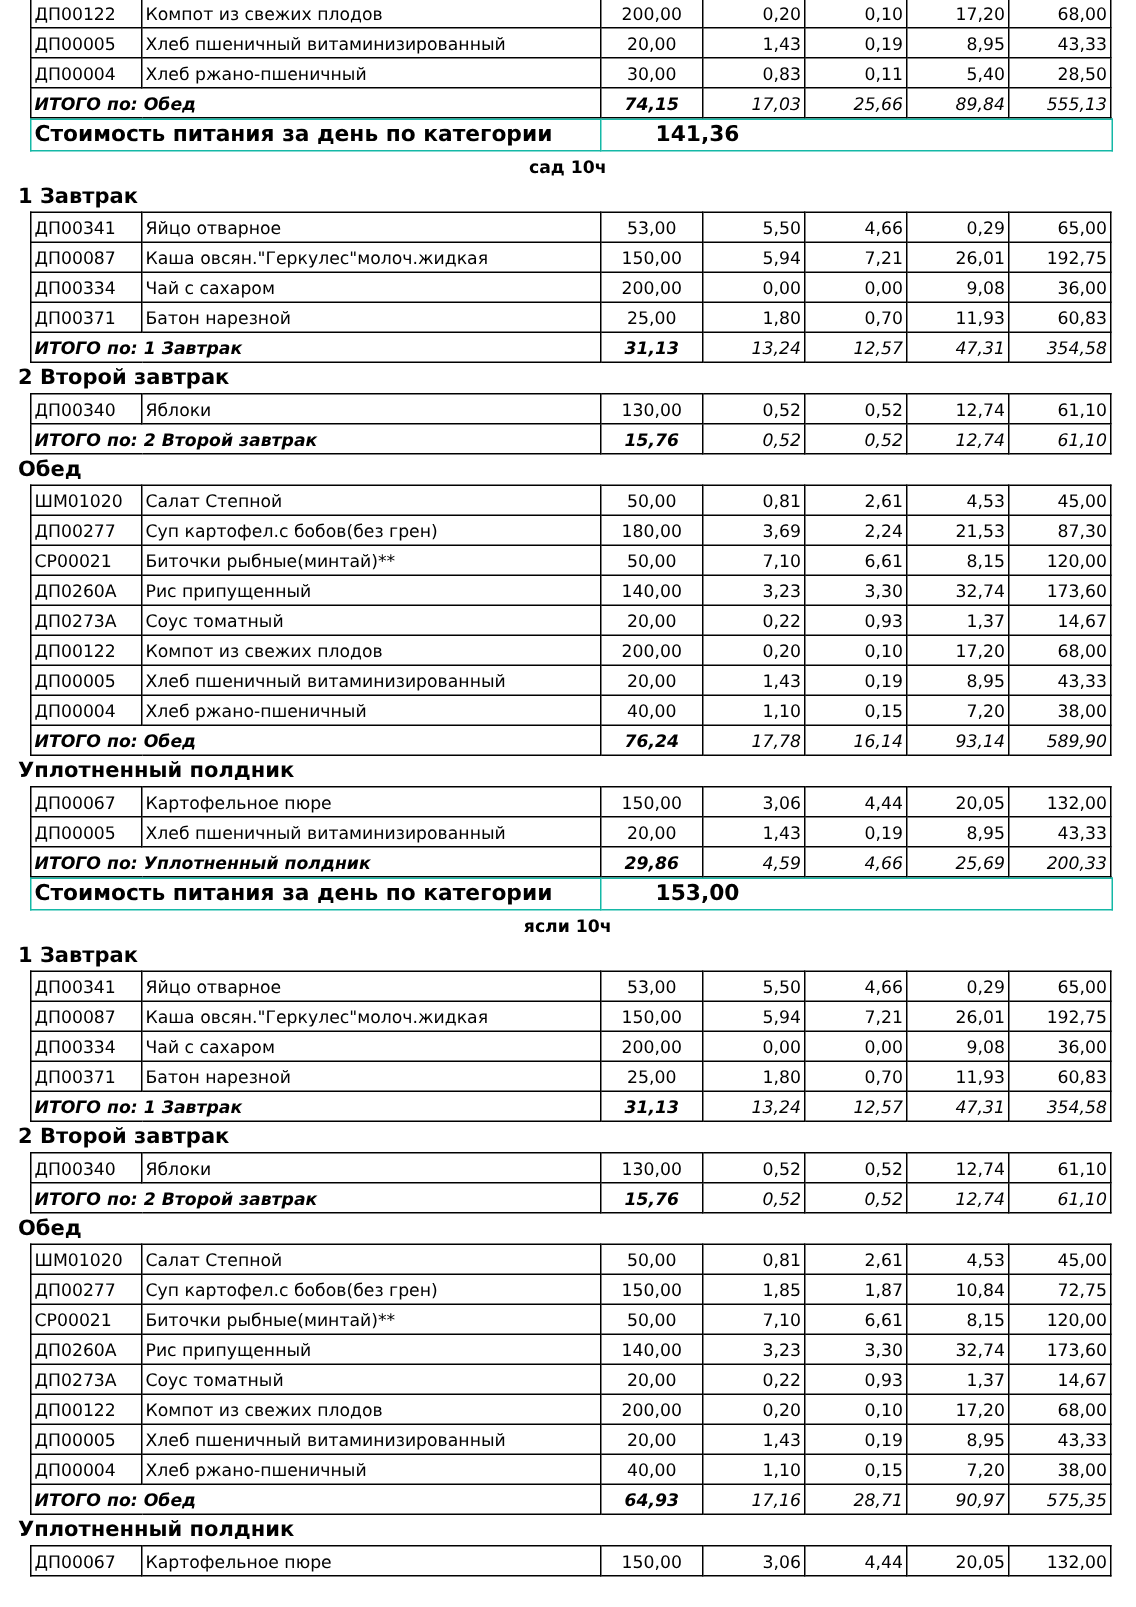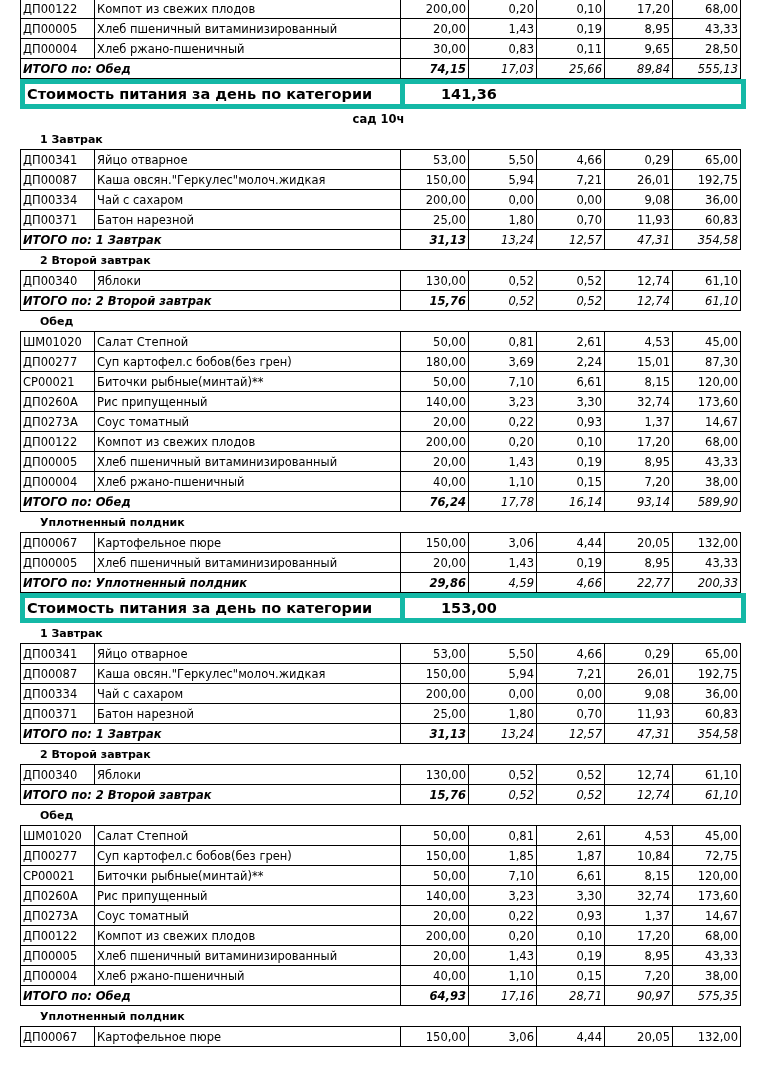--- a/index.html
+++ b/index.html
@@ -14,40 +14,39 @@
   }
   table.grid td {
     border: 1px solid #000; height: 19px; padding: 0 2px; line-height: 18px;
     white-space: nowrap; overflow: hidden;
   }
   col.c-code { width: 74px; }
   col.c-name { width: 306px; }
   col.c-qty  { width: 68px; }
   col.c-n    { width: 68px; }
   td.code { padding-left: 2px; }
-  td.qty { text-align: right; }
+  td.qty { text-align: center; }
   td.num { text-align: right; padding-right: 2px; }
   tr.total td { font-weight: bold; font-style: italic; }
   tr.total td.num { font-weight: normal; }
   tr.total td.qty { font-weight: bold; }
   .meal-title {
-    font-weight: bold; font-size: 11px; height: 20px; line-height: 21px;
+    font-weight: bold; font-size: 14px; height: 20px; line-height: 21px;
     padding-left: 12px;
-    margin-left: 28px;
   }
   .cat-title {
     font-weight: bold; font-size: 11.5px; text-align: center; height: 20px;
     line-height: 20px; width: 757px; padding-left: 0; box-sizing: border-box;
   }
   table.day {
     border-collapse: collapse; margin-left: 20px; width: 721px;
     table-layout: fixed;
   }
   table.day td {
-    border: 5px solid #14b8a6; height: 20px; line-height: 20px; padding: 0 2px;
+    border: 1px solid #14b8a6; height: 20px; line-height: 20px; padding: 0 2px;
     font-weight: bold; font-size: 14.5px; white-space: nowrap;
   }
   table.day td.day-val { padding-left: 36px; }
   col.d-label { width: 380px; }
   col.d-val { width: 341px; }
 </style>
 </head>
 <body>
 
 <div id="doc">
@@ -79,21 +78,21 @@
           <td class="num">0,19</td>
           <td class="num">8,95</td>
           <td class="num">43,33</td>
         </tr>
         <tr>
           <td class="code">ДП00004</td>
           <td>Хлеб ржано-пшеничный</td>
           <td class="qty">30,00</td>
           <td class="num">0,83</td>
           <td class="num">0,11</td>
-          <td class="num">9,65</td>
+          <td class="num">5,40</td>
           <td class="num">28,50</td>
         </tr>
         <tr class="total">
           <td colspan="2">ИТОГО по: Обед</td>
           <td class="qty">74,15</td>
           <td class="num">17,03</td>
           <td class="num">25,66</td>
           <td class="num">89,84</td>
           <td class="num">555,13</td>
         </tr>
@@ -221,21 +220,21 @@
           <td class="num">2,61</td>
           <td class="num">4,53</td>
           <td class="num">45,00</td>
         </tr>
         <tr>
           <td class="code">ДП00277</td>
           <td>Суп картофел.с бобов(без грен)</td>
           <td class="qty">180,00</td>
           <td class="num">3,69</td>
           <td class="num">2,24</td>
-          <td class="num">15,01</td>
+          <td class="num">21,53</td>
           <td class="num">87,30</td>
         </tr>
         <tr>
           <td class="code">СР00021</td>
           <td>Биточки рыбные(минтай)**</td>
           <td class="qty">50,00</td>
           <td class="num">7,10</td>
           <td class="num">6,61</td>
           <td class="num">8,15</td>
           <td class="num">120,00</td>
@@ -323,37 +322,38 @@
           <td class="num">1,43</td>
           <td class="num">0,19</td>
           <td class="num">8,95</td>
           <td class="num">43,33</td>
         </tr>
         <tr class="total">
           <td colspan="2">ИТОГО по: Уплотненный полдник</td>
           <td class="qty">29,86</td>
           <td class="num">4,59</td>
           <td class="num">4,66</td>
-          <td class="num">22,77</td>
+          <td class="num">25,69</td>
           <td class="num">200,33</td>
         </tr>
       </tbody>
     </table>
     <table class="day">
       <colgroup>
         <col class="d-label">
         <col class="d-val">
       </colgroup>
       <tbody>
         <tr>
           <td>Стоимость питания за день по категории</td>
           <td class="day-val">153,00</td>
         </tr>
       </tbody>
     </table>
+    <div class="cat-title">ясли 10ч</div>
     <div class="meal-title">1 Завтрак</div>
     <table class="grid">
       <colgroup>
         <col class="c-code">
         <col class="c-name">
         <col class="c-qty">
         <col class="c-n">
         <col class="c-n">
         <col class="c-n">
         <col class="c-n">

